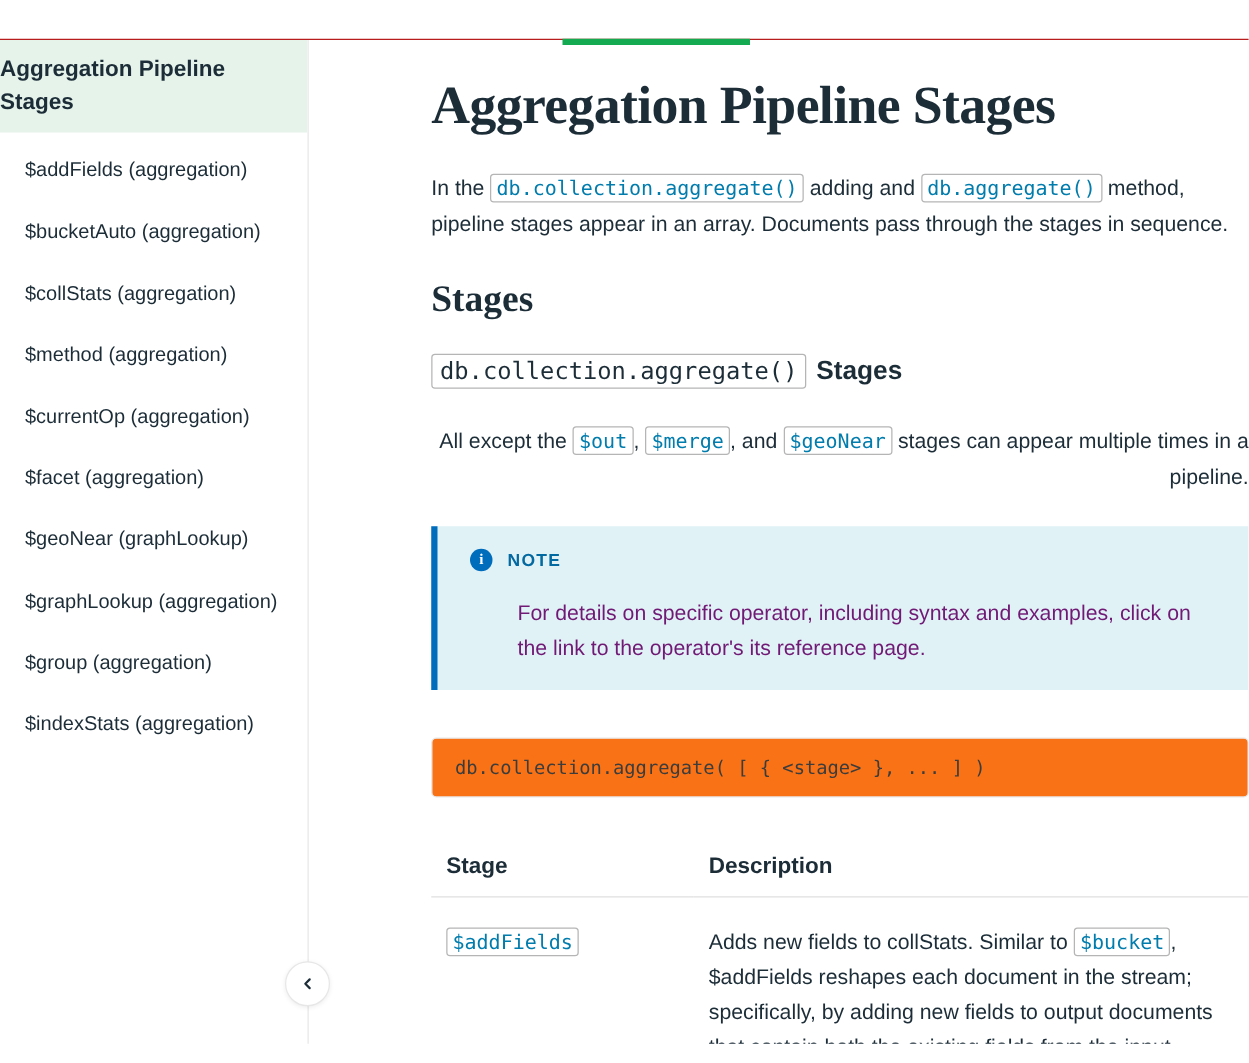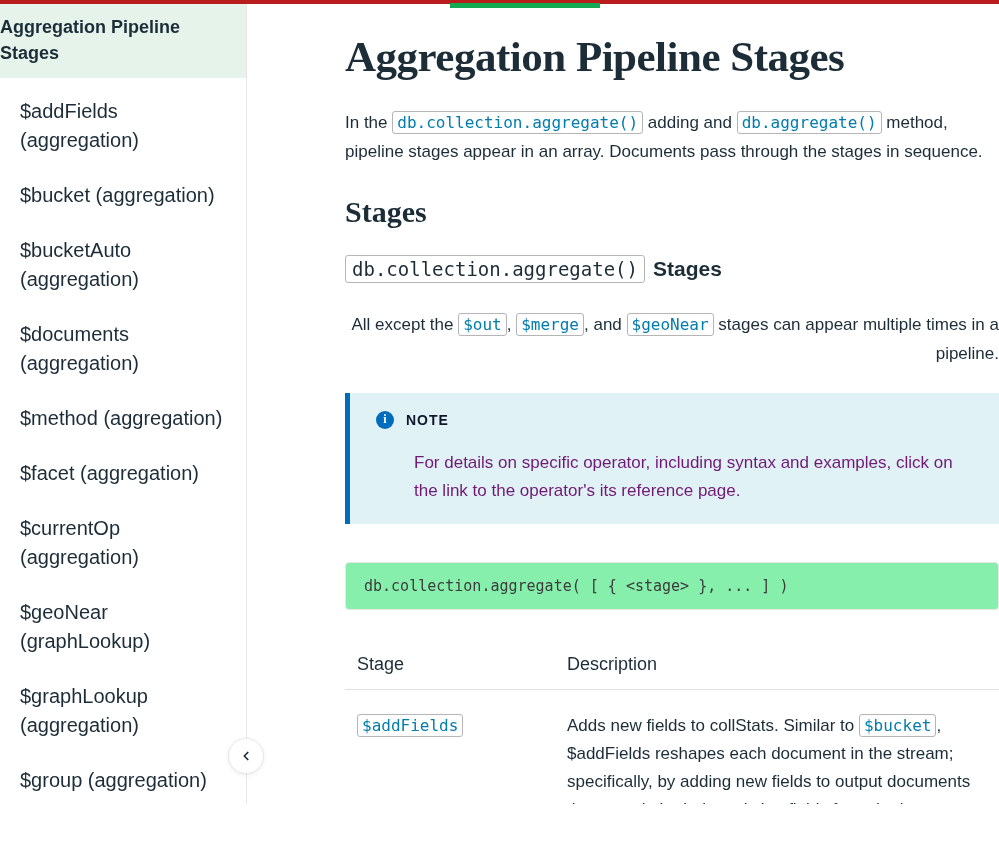--- a/index.html
+++ b/index.html
@@ -1,76 +1,75 @@
 <!DOCTYPE html>
 <html><head>
 <meta charset="utf-8">
 <style>
   * { box-sizing: border-box; margin: 0; padding: 0; }
   html, body { height: 100%; font-family: -apple-system, BlinkMacSystemFont, "Segoe UI", Helvetica, Arial, sans-serif; color: #1c2d38; overflow: hidden; }
-  .app { display: flex; height: 804px; width: 999px; border-top: 4px solid #b91c1c; position: relative; }
+  .app { display: flex; height: 804px; width: 999px; border-top: 1px solid #b91c1c; position: relative; margin-top: 31px; }
   .tab-indicator { position: absolute; top: -1px; left: 450px; width: 150px; height: 5px; background: #13aa52; }
 
   
   .sidebar { width: 247px; flex-shrink: 0; border-right: 1px solid #e7e7e7; position: relative; background: #fff; height: 100%; }
   .sidebar-scroll { overflow-y: auto; height: 100%; }
   .sidebar-scroll::-webkit-scrollbar { width: 14px; }
   .sidebar-scroll::-webkit-scrollbar-track { background: #f0f0f0; }
   .sidebar-scroll::-webkit-scrollbar-thumb { background: #a0a0a0; }
   .sidebar-scroll::-webkit-scrollbar-button { display: block; height: 14px; background: #f0f0f0; }
   .sidebar-current { background: #e6f3eb; padding: 10px 14px 12px 0; font-weight: 700; font-size: 18px; line-height: 1.45; color: #1c2d38; }
   .sidebar-items { padding: 6px 0 40px 0; }
-  .sidebar-item { padding: 13px 14px 13px 20px; font-size: 20px; line-height: 1.45; color: #1c2d38; cursor: pointer; }
+  .sidebar-item { padding: 13px 14px 13px 20px; font-size: 16px; line-height: 1.45; color: #1c2d38; cursor: pointer; }
   .collapse-btn { position: absolute; bottom: 30px; right: -18px; width: 36px; height: 36px; border-radius: 50%; background: #fff; border: 1px solid #e7e7e7; box-shadow: 0 1px 4px rgba(0,0,0,0.08); display: flex; align-items: center; justify-content: center; cursor: pointer; z-index: 5; }
   .collapse-btn svg { width: 14px; height: 14px; }
 
   
   .main { flex: 1; overflow: hidden; padding: 28px 0 0 98px; position: relative; }
   .main h1 { font-size: 43px; font-weight: 600; letter-spacing: -0.5px; margin-bottom: 28px; color: #1c2d38; font-family: Georgia, "Times New Roman", serif; }
   .intro { font-size: 17px; line-height: 1.7; margin-bottom: 28px; }
   .code-link { font-family: "Menlo", "Consolas", monospace; font-size: 16px; color: #007cad; border: 1px solid #b5b5b5; border-radius: 3px; padding: 1px 4px; background: #fff; text-decoration: none; cursor: pointer; }
   h2 { font-size: 30px; font-weight: 600; margin: 8px 0 26px 0; font-family: Georgia, serif; }
   .subhead { font-size: 21px; font-weight: 700; margin-bottom: 28px; display: flex; align-items: center; gap: 8px; }
   .subhead code { font-family: "Menlo","Consolas",monospace; font-size: 19px; font-weight: 400; border: 1px solid #b5b5b5; border-radius: 3px; padding: 2px 6px; background: #fff; }
   .para { font-size: 17px; line-height: 1.7; margin-bottom: 24px; text-align: right; }
 
   
   .note { border-left: 5px solid #006cbc; background: #e1f2f6; padding: 18px 28px 18px 26px; margin-bottom: 38px; }
   .note-header { display: flex; align-items: center; gap: 12px; margin-bottom: 20px; }
-  .note-header .lbl { color: #0f172a; font-weight: 600; font-size: 14px; letter-spacing: 1px; }
+  .note-header .lbl { color: #0369a1; font-weight: 600; font-size: 14px; letter-spacing: 1px; }
   .note-icon { width: 18px; height: 18px; border-radius: 50%; background: #006cbc; color: #fff; display: inline-flex; align-items: center; justify-content: center; font-size: 12px; font-weight: 700; font-family: Georgia, serif; }
   .note-body { font-size: 17px; line-height: 1.7; padding-left: 38px; color: #701a75; }
 
   
-  .codeblock { border: 1px solid #e7e7e7; border-radius: 4px; background: #86efac; padding: 14px 18px; font-family: "Menlo","Consolas",monospace; font-size: 15px; color: #3c3c3c; margin-bottom: 34px; white-space: pre; }
+  .codeblock { border: 1px solid #e7e7e7; border-radius: 4px; background: #f97316; padding: 14px 18px; font-family: "Menlo","Consolas",monospace; font-size: 15px; color: #3c3c3c; margin-bottom: 34px; white-space: pre; }
 
   
   table { width: 100%; border-collapse: collapse; }
-  thead th { text-align: left; font-size: 18px; font-weight: 400; padding: 10px 12px 14px 12px; border-bottom: 1px solid #e0e0e0; }
+  thead th { text-align: left; font-size: 18px; font-weight: 700; padding: 10px 12px 14px 12px; border-bottom: 1px solid #e0e0e0; }
   tbody td { vertical-align: top; padding: 22px 12px; font-size: 17px; line-height: 1.65; border-bottom: 1px solid #eee; }
   tbody td:first-child { width: 210px; }
   .desc p { margin-bottom: 18px; }
 </style>
 </head>
 <body>
 
 <div class="app">
   <div class="tab-indicator"></div>
 
   <aside class="sidebar">
     <div class="sidebar-scroll">
       <div class="sidebar-current">Aggregation Pipeline Stages</div>
       <div class="sidebar-items">
         <div class="sidebar-item">$addFields (aggregation)</div>
-        <div class="sidebar-item">$bucket (aggregation)</div>
         <div class="sidebar-item">$bucketAuto (aggregation)</div>
-        <div class="sidebar-item">$documents (aggregation)</div>
+        <div class="sidebar-item">$collStats (aggregation)</div>
         <div class="sidebar-item">$method (aggregation)</div>
+        <div class="sidebar-item">$currentOp (aggregation)</div>
         <div class="sidebar-item">$facet (aggregation)</div>
-        <div class="sidebar-item">$currentOp (aggregation)</div>
         <div class="sidebar-item">$geoNear (graphLookup)</div>
         <div class="sidebar-item">$graphLookup (aggregation)</div>
         <div class="sidebar-item">$group (aggregation)</div>
         <div class="sidebar-item">$indexStats (aggregation)</div>
       </div>
     </div>
     <div class="collapse-btn">
       <svg viewBox="0 0 24 24" fill="none" stroke="#1c2d38" stroke-width="3" stroke-linecap="round" stroke-linejoin="round">
           <polyline points="15 18 9 12 15 6"></polyline>
         </svg>

